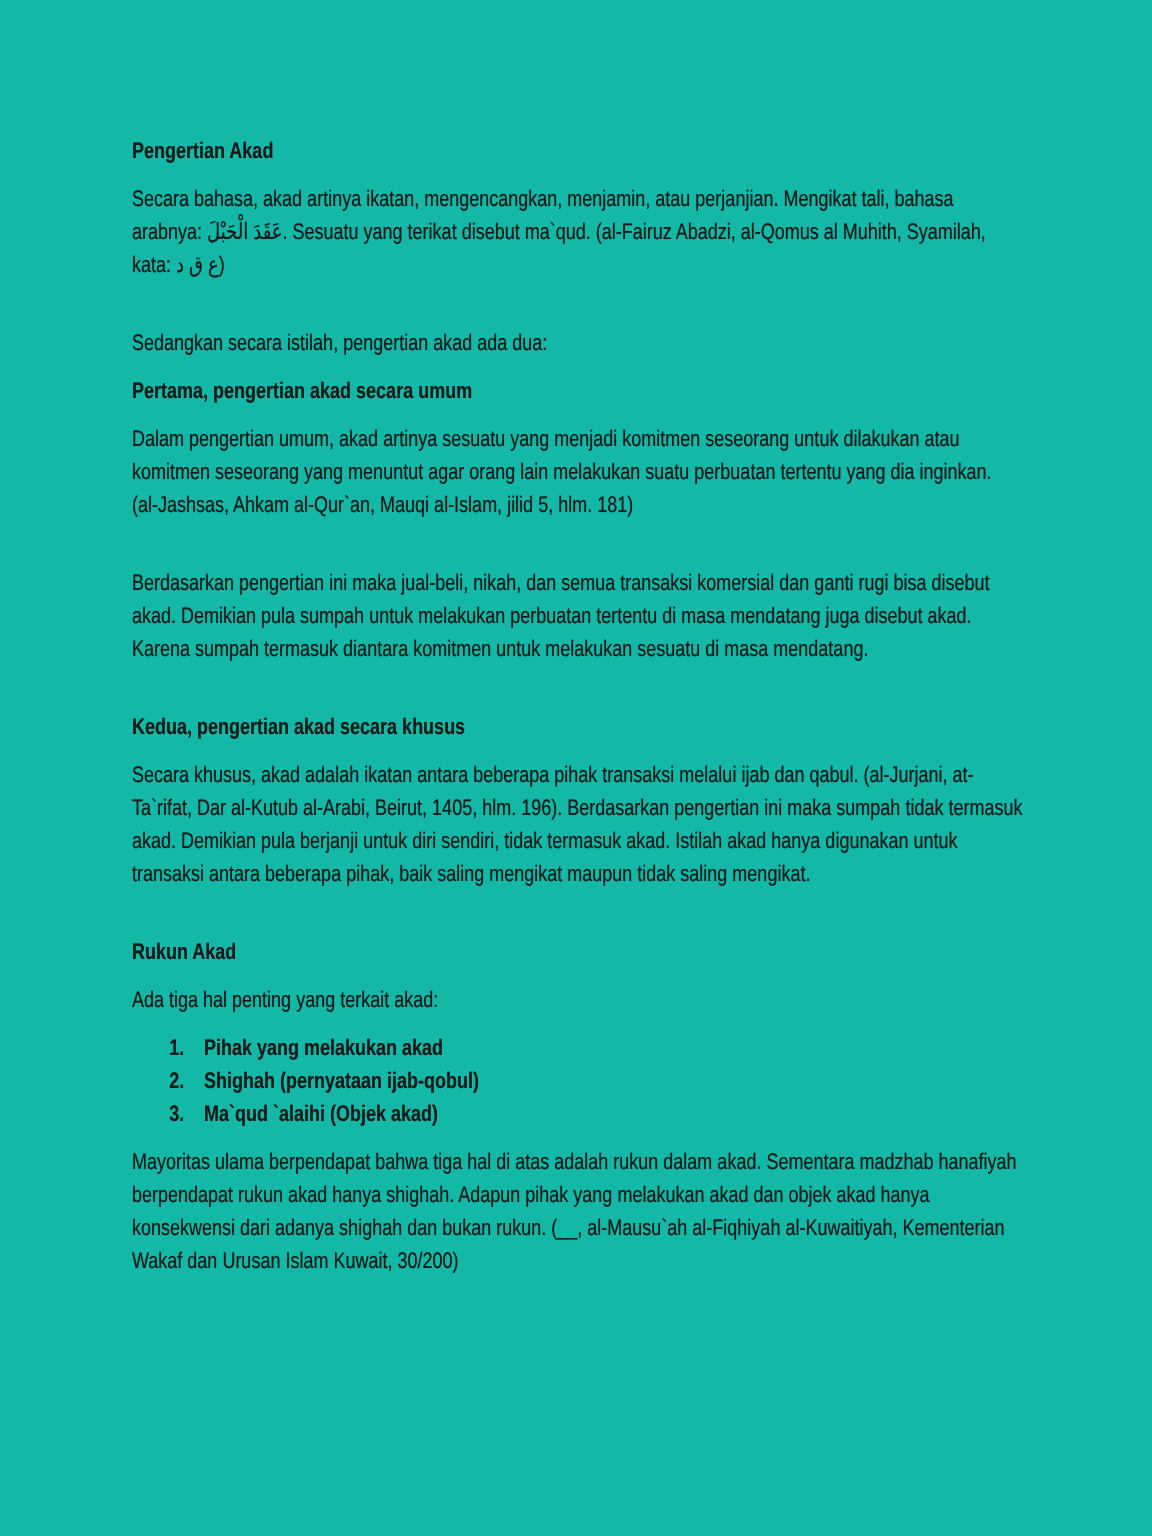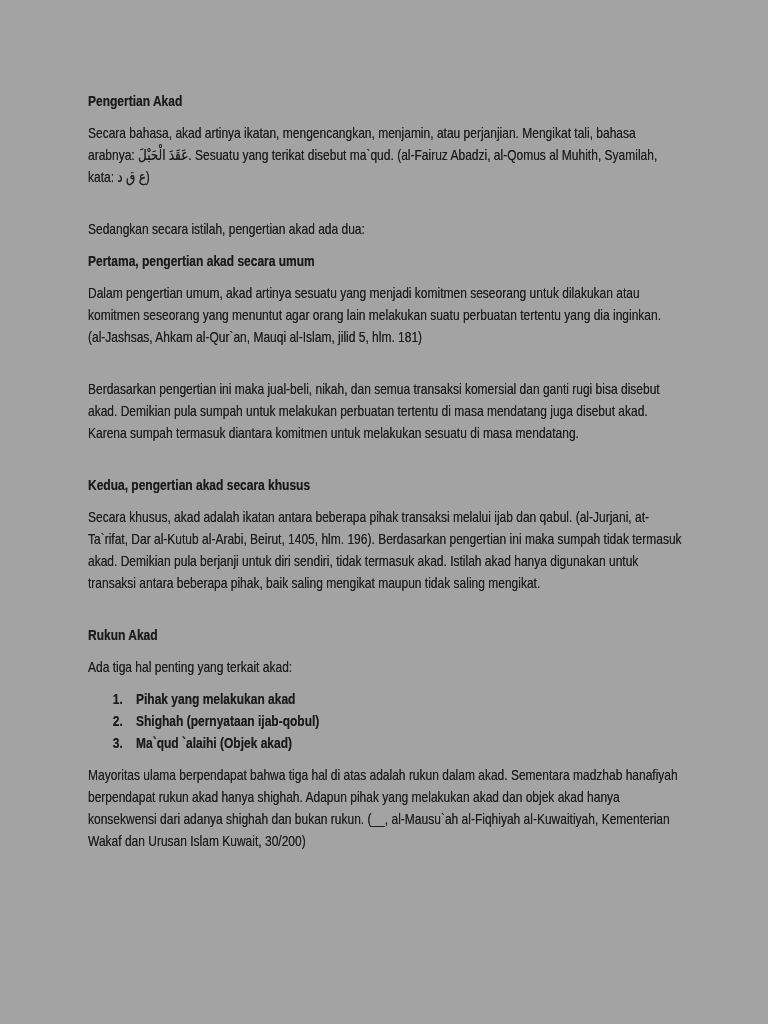--- a/index.html
+++ b/index.html
@@ -4,21 +4,21 @@
 <style>
   html, body {
     margin: 0;
     padding: 0;
     background: #ffffff;
   }
   .page {
     position: relative;
     width: 768px;
     height: 1024px;
-    background: #a3a3a3;
+    background: #14b8a6;
     overflow: hidden;
     box-sizing: border-box;
     padding: 90px 0 0 88px;
   }
   .content {
     width: 745px;
     transform: scaleX(0.8);
     transform-origin: 0 0;
     font-family: "Liberation Sans", "DejaVu Sans", sans-serif;
     font-size: 15px;

